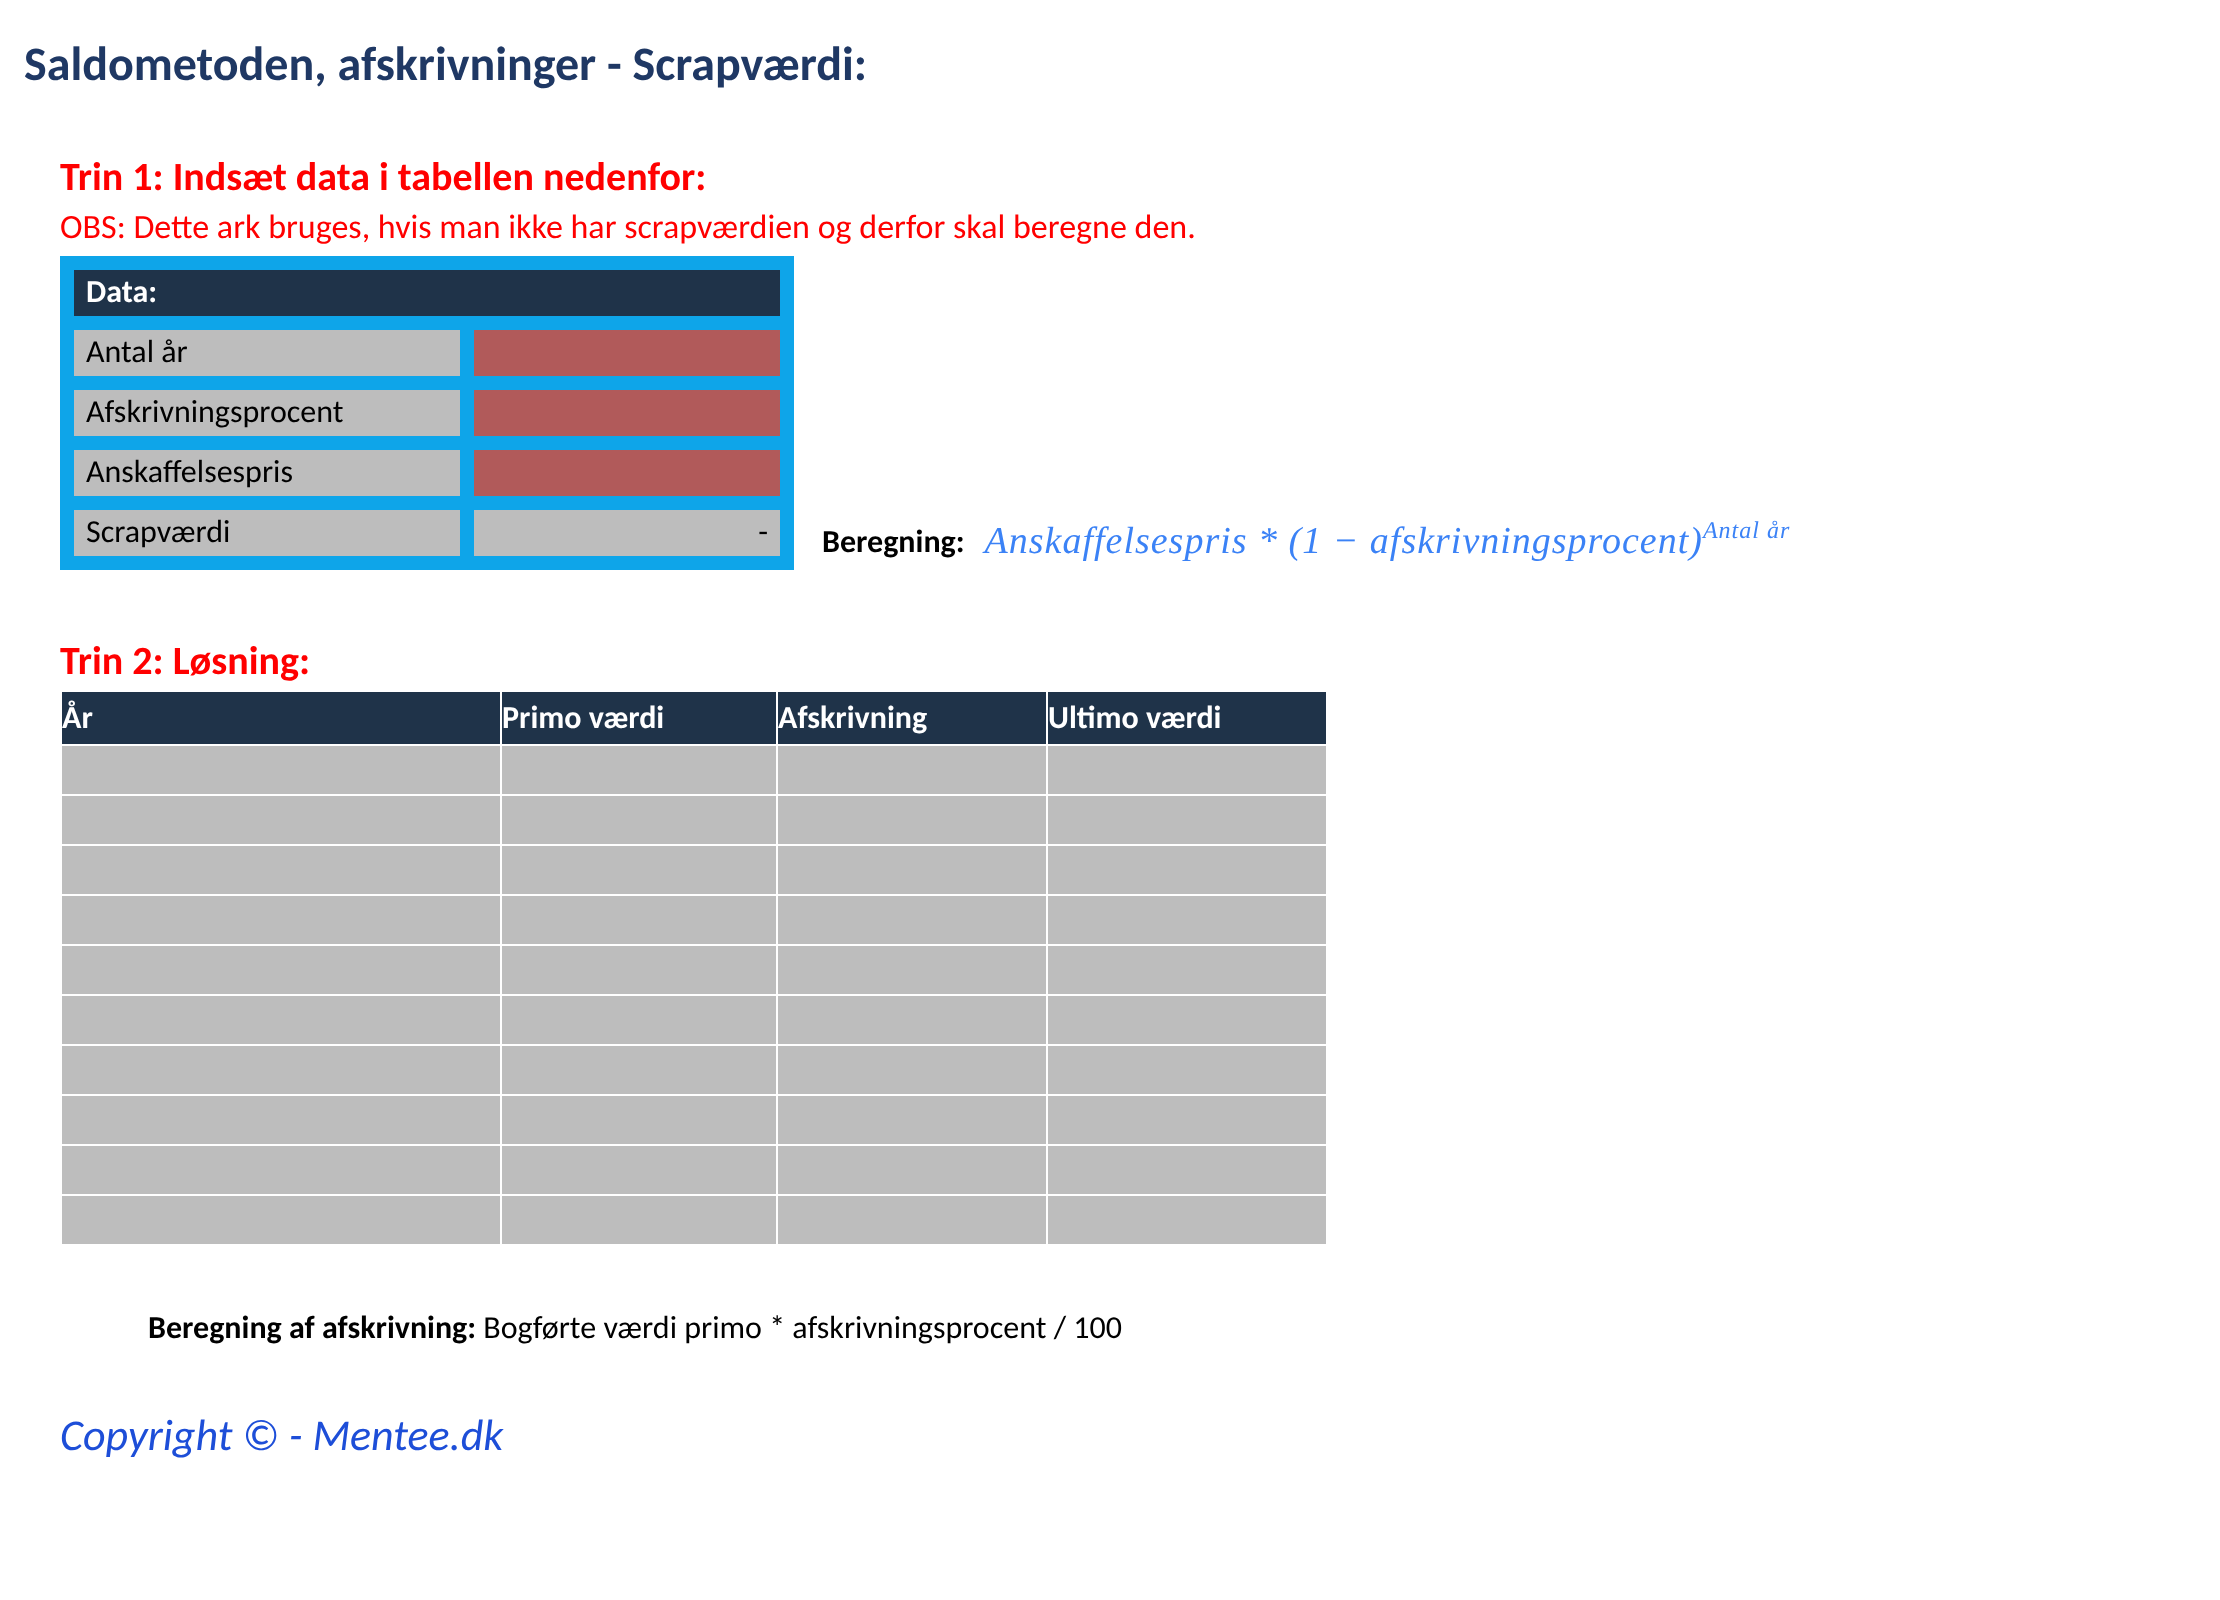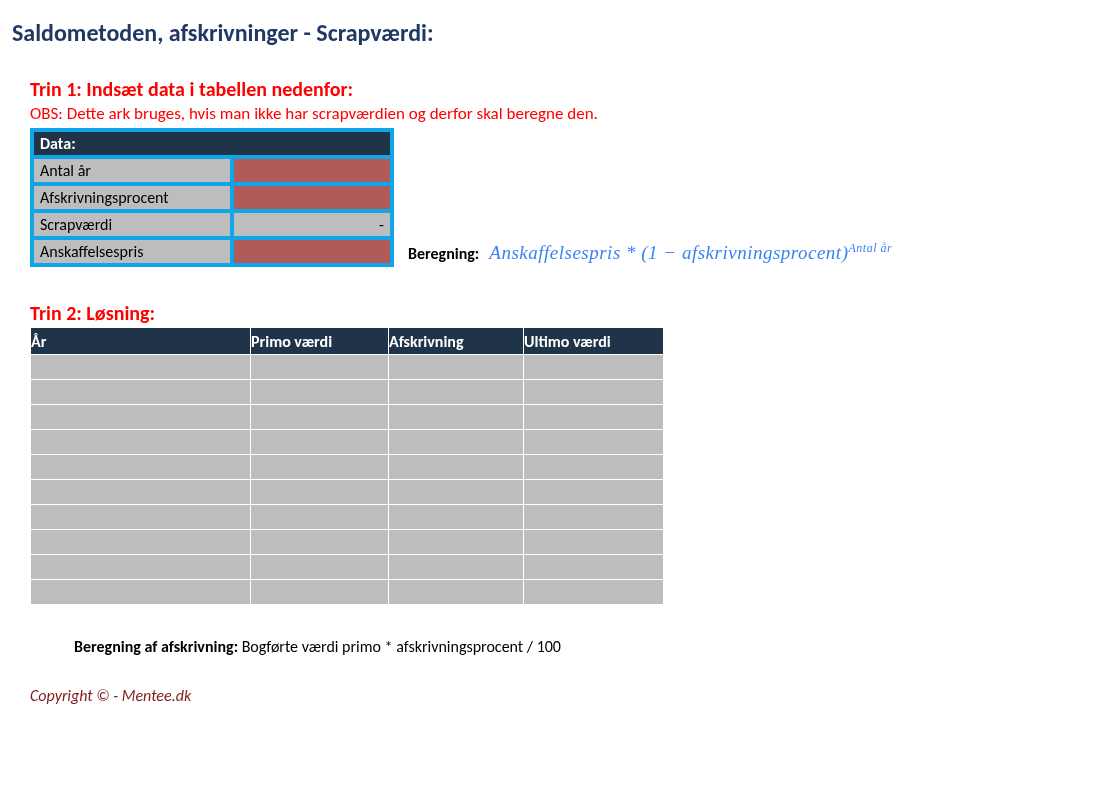--- a/index.html
+++ b/index.html
@@ -34,21 +34,21 @@
     }
     .data-block {
       display: flex;
       align-items: flex-end;
       gap: 14px;
     }
     table.data-table {
       border-collapse: collapse;
     }
     table.data-table td, table.data-table th {
-      border: 4px solid #0ea5e9;
+      border: 7px solid #0ea5e9;
       height: 25px;
       padding: 2px 6px;
       font-size: 16px;
     }
     .hdr-dark {
       background: #1f3349;
       color: #fff;
       font-weight: bold;
       text-align: left;
     }
@@ -118,23 +118,23 @@
 
     .calc-afskr {
       margin-top: 32px;
       font-size: 16px;
       margin-left: 20px;
     }
     .calc-afskr .bold { font-weight: bold; margin-left: 44px; }
     .copyright {
       margin-top: 30px;
       margin-left: 20px;
-      color: #7f1d1d;
+      color: #1d4ed8;
       font-style: italic;
-      font-size: 16px;
+      font-size: 22px;
     }
   </style>
 </head>
 <body>
 
 <h1 class="page-title">Saldometoden, afskrivninger - Scrapværdi:</h1>
 
 <div class="section">
   <div class="step-heading">Trin 1: Indsæt data i tabellen nedenfor:</div>
   <div class="note">OBS: Dette ark bruges, hvis man ikke har scrapværdien og derfor skal beregne den.</div>
@@ -147,26 +147,26 @@
       </tr>
       <tr>
         <td class="cell-gray col-label">Antal år</td>
         <td class="cell-red col-value"></td>
       </tr>
       <tr>
         <td class="cell-gray col-label">Afskrivningsprocent</td>
         <td class="cell-red col-value"></td>
       </tr>
       <tr>
+        <td class="cell-gray col-label">Anskaffelsespris</td>
+        <td class="cell-red col-value"></td>
+      </tr>
+      <tr>
         <td class="cell-gray col-label">Scrapværdi</td>
         <td class="cell-gray col-value cell-val-right">-</td>
-      </tr>
-      <tr>
-        <td class="cell-gray col-label">Anskaffelsespris</td>
-        <td class="cell-red col-value"></td>
       </tr>
     </tbody>
       </table>
 
     <div class="calc-line">
       <span class="calc-label">Beregning:</span>
       <span class="formula">
         <span>Anskaffelsespris * (1 − afskrivningsprocent)</span><span class="exp">Antal år</span>
       </span>
     </div>

